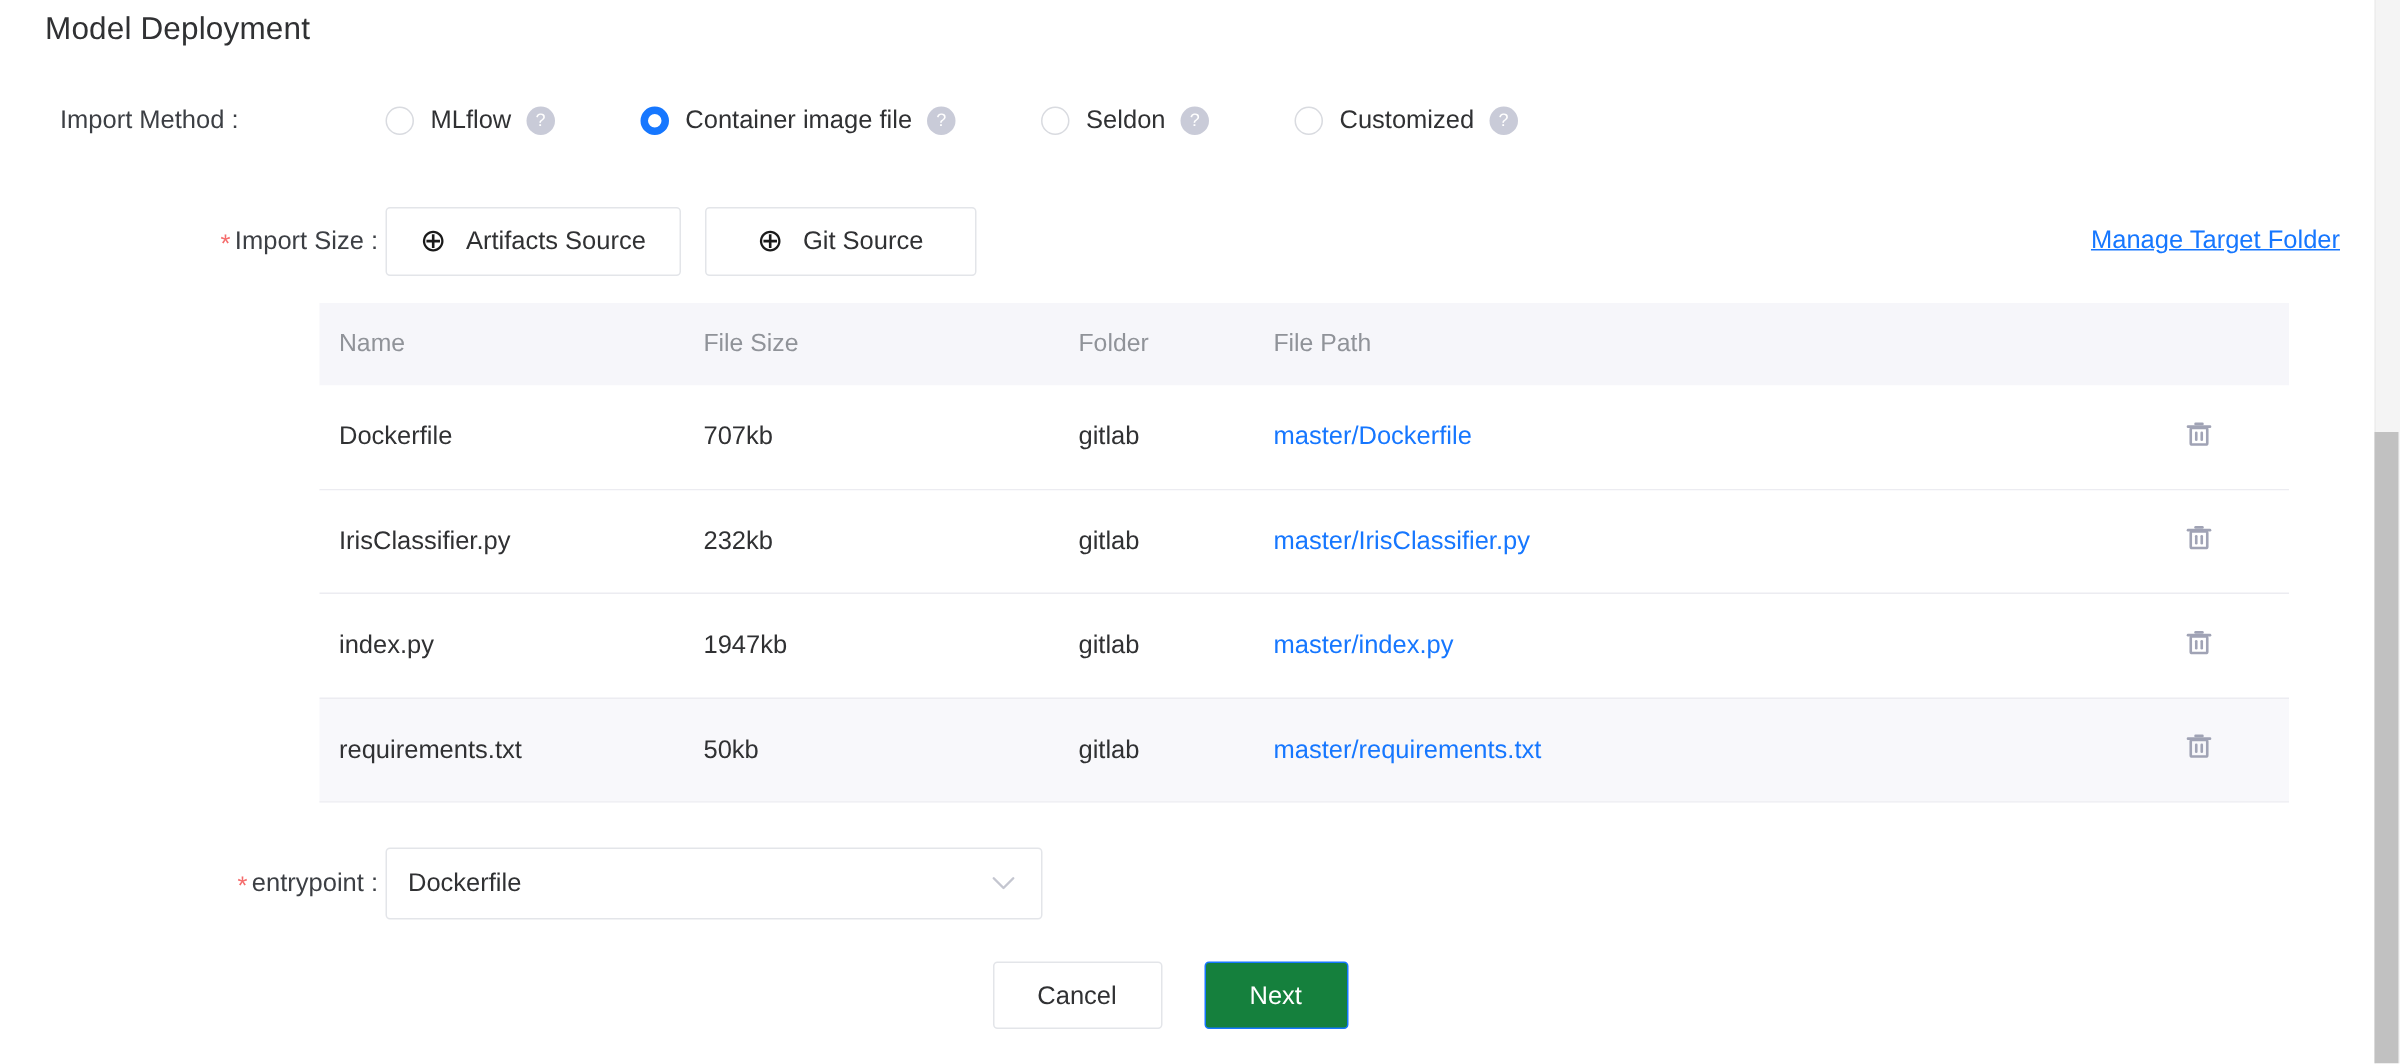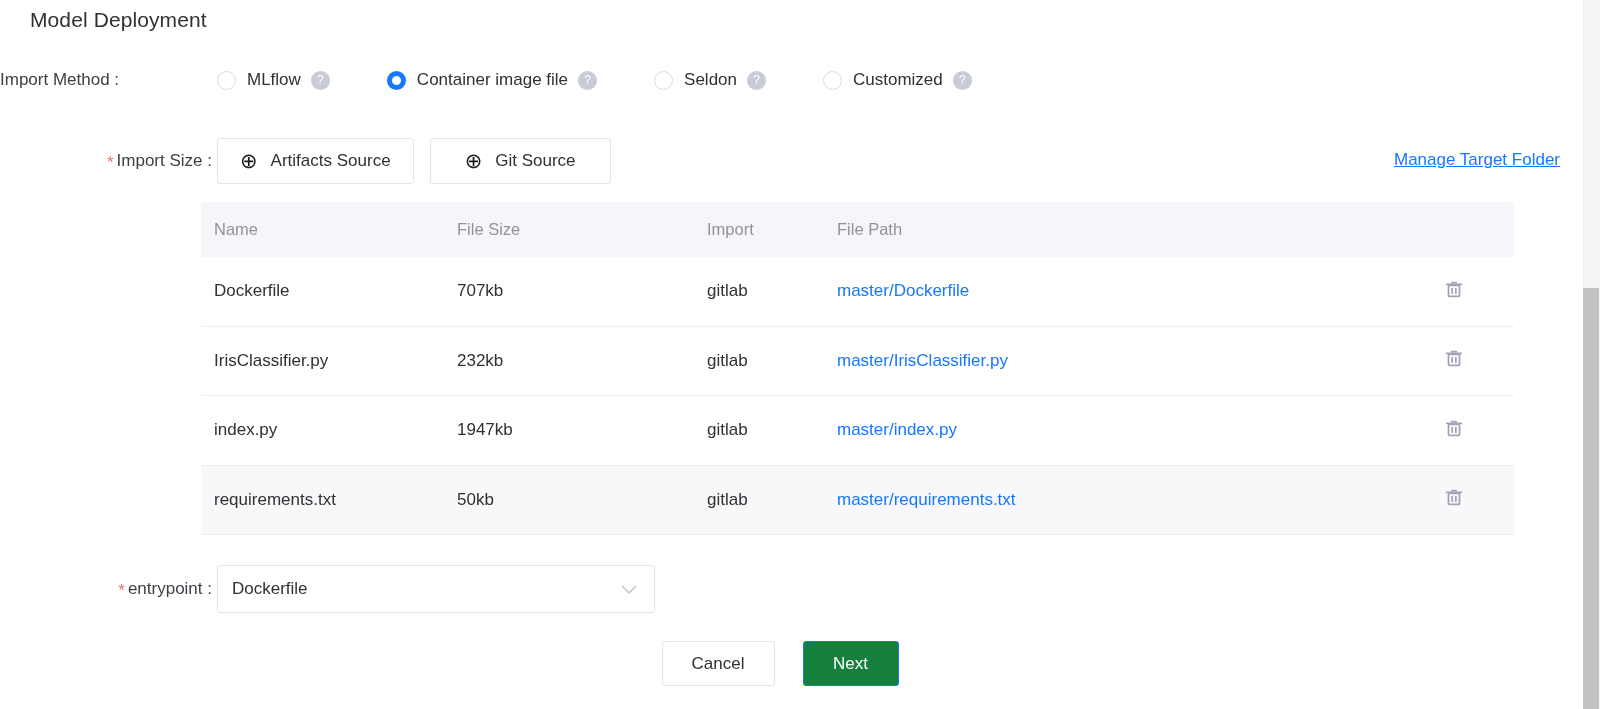--- a/index.html
+++ b/index.html
@@ -24,20 +24,21 @@
     color: #303133;
     font-weight: 400;
     letter-spacing: .1px;
   }
 
   
   .form-row {
     position: absolute;
     display: flex;
     align-items: center;
+    padding-left: 40px;
   }
   .form-label {
     font-size: 17px;
     color: #3c3f44;
     white-space: nowrap;
     text-align: right;
   }
   .req-star {
     color: #f56c6c;
     font-size: 17px;
@@ -130,21 +131,21 @@
     font-size: 17px;
     color: #1677ff;
     cursor: pointer;
     white-space: nowrap;
     text-decoration: underline;
   }
 
   
   .file-table {
     position: absolute;
-    left: 201px; top: 202px;
+    left: 213px; top: 202px;
     width: 1313px;
   }
   .ft-head {
     background: #f6f6fa;
     height: 55px;
     display: flex;
     align-items: center;
   }
   .ft-head .cell {
     font-size: 16.5px;
@@ -317,21 +318,21 @@
       <span>Git Source</span>
     </div>
   </div>
 
   <div class="manage-link">Manage Target Folder</div>
 
   <div class="file-table">
     <div class="ft-head">
       <div class="cell c-name">Name</div>
       <div class="cell c-size">File Size</div>
-      <div class="cell c-source">Import</div>
+      <div class="cell c-source">Folder</div>
       <div class="cell c-path">File Path</div>
       <div class="cell c-act"></div>
     </div>
 
     <div class="ft-row">
       <div class="cell c-name">Dockerfile</div>
       <div class="cell c-size">707kb</div>
       <div class="cell c-source">gitlab</div>
       <div class="cell c-path"><a>master/Dockerfile</a></div>
       <div class="cell c-act">

